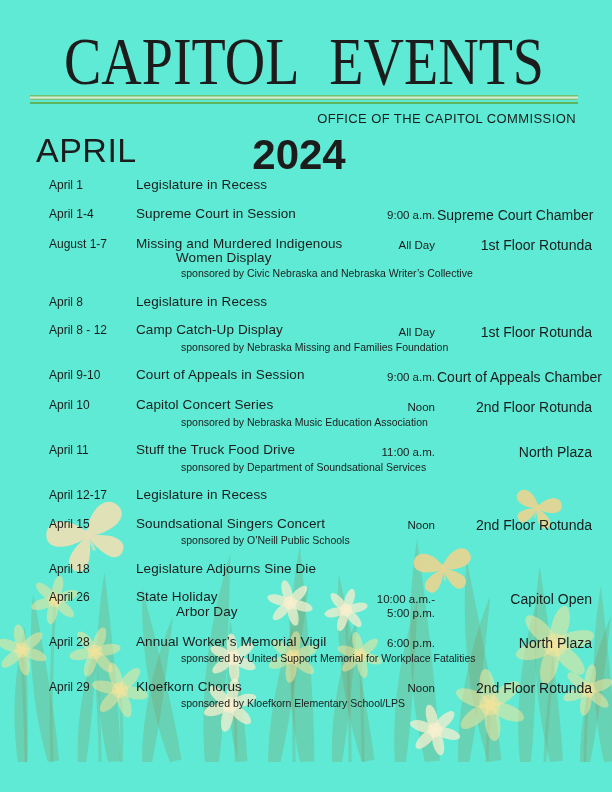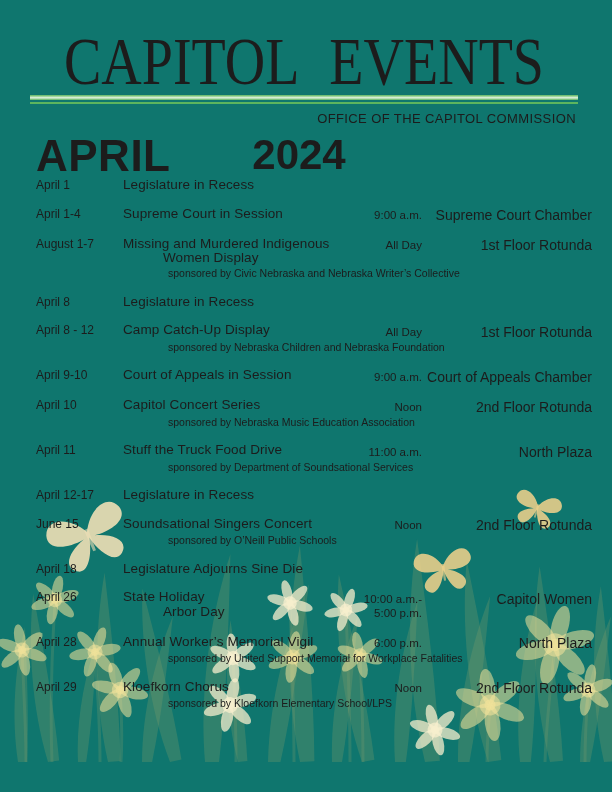--- a/index.html
+++ b/index.html
@@ -1,17 +1,17 @@
 <!DOCTYPE html>
 <html style="--accent-green: #5cb55e; --accent-green-light: #b9e2b6; --petal: #f4e49a; --petal-pale: #f7efcd; --trumpet: #eec45f; --leaf: #7f9c6b; --butterfly: #f3d48c; --butterfly-pale: #efe0b5;"><head>
 <meta charset="utf-8">
 <style>
   html,body { margin:0; padding:0; background:#ffffff; }
   .page {
-    position:relative; width:612px; height:792px; background:#0f766e;
+    position:relative; width:612px; height:792px; background:#5eead4;
     overflow:hidden; font-family:"Liberation Sans", sans-serif; color:#1c1c1c;
   }
   
   .masthead {
     position:absolute; top:27px; left:30px; width:548px;
     text-align:center; white-space:nowrap; z-index:2;
   }
   .masthead .title-text {
     display:inline-block; font-family:"Liberation Serif", serif;
     font-size:56px; font-weight:500; letter-spacing:0px; word-spacing:18px;
@@ -24,34 +24,34 @@
   }
   .rule-line {
     position:absolute; top:102px; left:30px; width:548px; height:1.6px;
     background:var(--accent-green); z-index:2;
   }
   .office-line {
     position:absolute; top:111px; left:30px; width:546px; text-align:right;
     font-size:13px; letter-spacing:0.4px; z-index:2;
   }
   .month {
-    position:absolute; top:131px; left:36px; font-size:44px; font-weight:700;
+    position:absolute; top:131px; left:36px; font-size:34px; font-weight:400;
     letter-spacing:0.5px; z-index:2;
   }
   .year {
     position:absolute; top:131px; left:30px; width:538px; text-align:center;
     font-size:42px; font-weight:700; z-index:2;
   }
   
   .events {
     position:absolute; top:178px; left:0; width:612px; z-index:2;
   }
   .row {
     display:grid; grid-template-columns:87px 235px 64px 1fr;
-    padding-left:36px; padding-right:20px; margin-bottom:14px;
+    padding-left:49px; padding-right:20px; margin-bottom:14px;
     line-height:14.5px;
   }
   .c-date     { font-size:12px; }
   .c-title    { font-size:13.5px; letter-spacing:0.1px; }
   .c-title div{ white-space:nowrap; }
   .c-title .l2{ padding-left:40px; }
   .c-time     { font-size:11.5px; text-align:right; padding-top:1.5px; white-space:nowrap; }
   .c-loc      { font-size:14px; padding-left:2px; padding-top:1.5px; white-space:nowrap;text-align:right; }
   .c-sponsor  { grid-column:2 / 5; font-size:10.5px; padding-left:45px; padding-top:0.5px; }
   
@@ -214,21 +214,21 @@
       <div class="c-date">April 8 - 12</div>
       <div class="c-title">
         <div>Camp Catch-Up Display</div>
 
       </div>
       <div class="c-time">
         <div>All Day</div>
 
       </div>
       <div class="c-loc">1st Floor Rotunda</div>
-      <div class="c-sponsor">sponsored by Nebraska Children and Nebraska Foundation</div>
+      <div class="c-sponsor">sponsored by Nebraska Missing and Families Foundation</div>
     </div>
       <div class="row">
       <div class="c-date">April 9-10</div>
       <div class="c-title">
         <div>Court of Appeals in Session</div>
 
       </div>
       <div class="c-time">
         <div>9:00 a.m.</div>
 
@@ -268,21 +268,21 @@
         <div>Legislature in Recess</div>
 
       </div>
       <div class="c-time">
         
         
       </div>
 
     </div>
       <div class="row">
-      <div class="c-date">June 15</div>
+      <div class="c-date">April 15</div>
       <div class="c-title">
         <div>Soundsational Singers Concert</div>
 
       </div>
       <div class="c-time">
         <div>Noon</div>
 
       </div>
       <div class="c-loc">2nd Floor Rotunda</div>
       <div class="c-sponsor">sponsored by O’Neill Public Schools</div>
@@ -302,21 +302,21 @@
       <div class="row">
       <div class="c-date">April 26</div>
       <div class="c-title">
         <div>State Holiday</div>
         <div class="l2">Arbor Day</div>
       </div>
       <div class="c-time">
         <div>10:00 a.m.-</div>
         <div>5:00 p.m.</div>
       </div>
-      <div class="c-loc">Capitol Women</div>
+      <div class="c-loc">Capitol Open</div>
 
     </div>
       <div class="row">
       <div class="c-date">April 28</div>
       <div class="c-title">
         <div>Annual Worker’s Memorial Vigil</div>
 
       </div>
       <div class="c-time">
         <div>6:00 p.m.</div>

